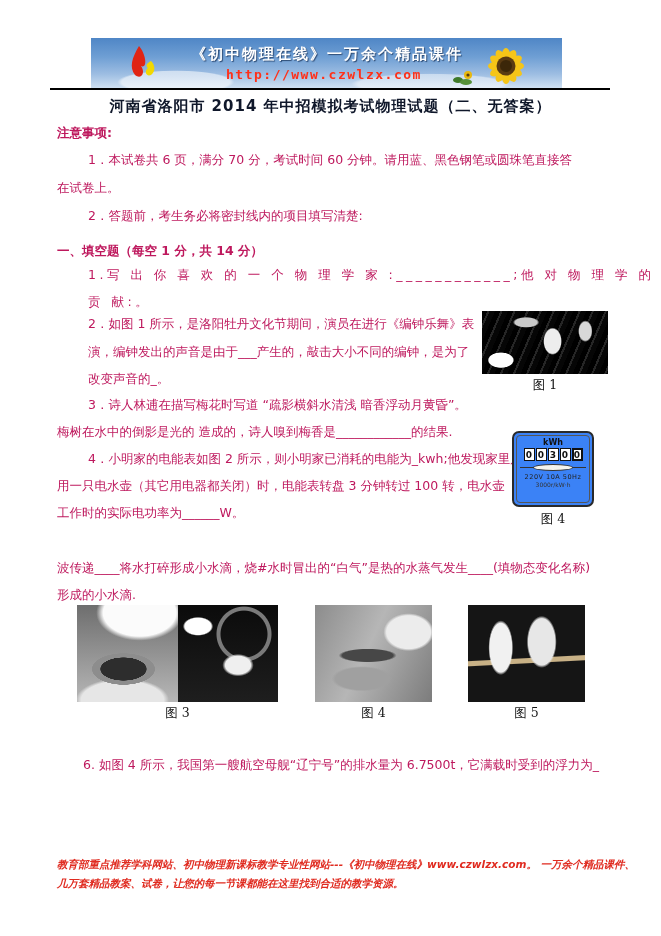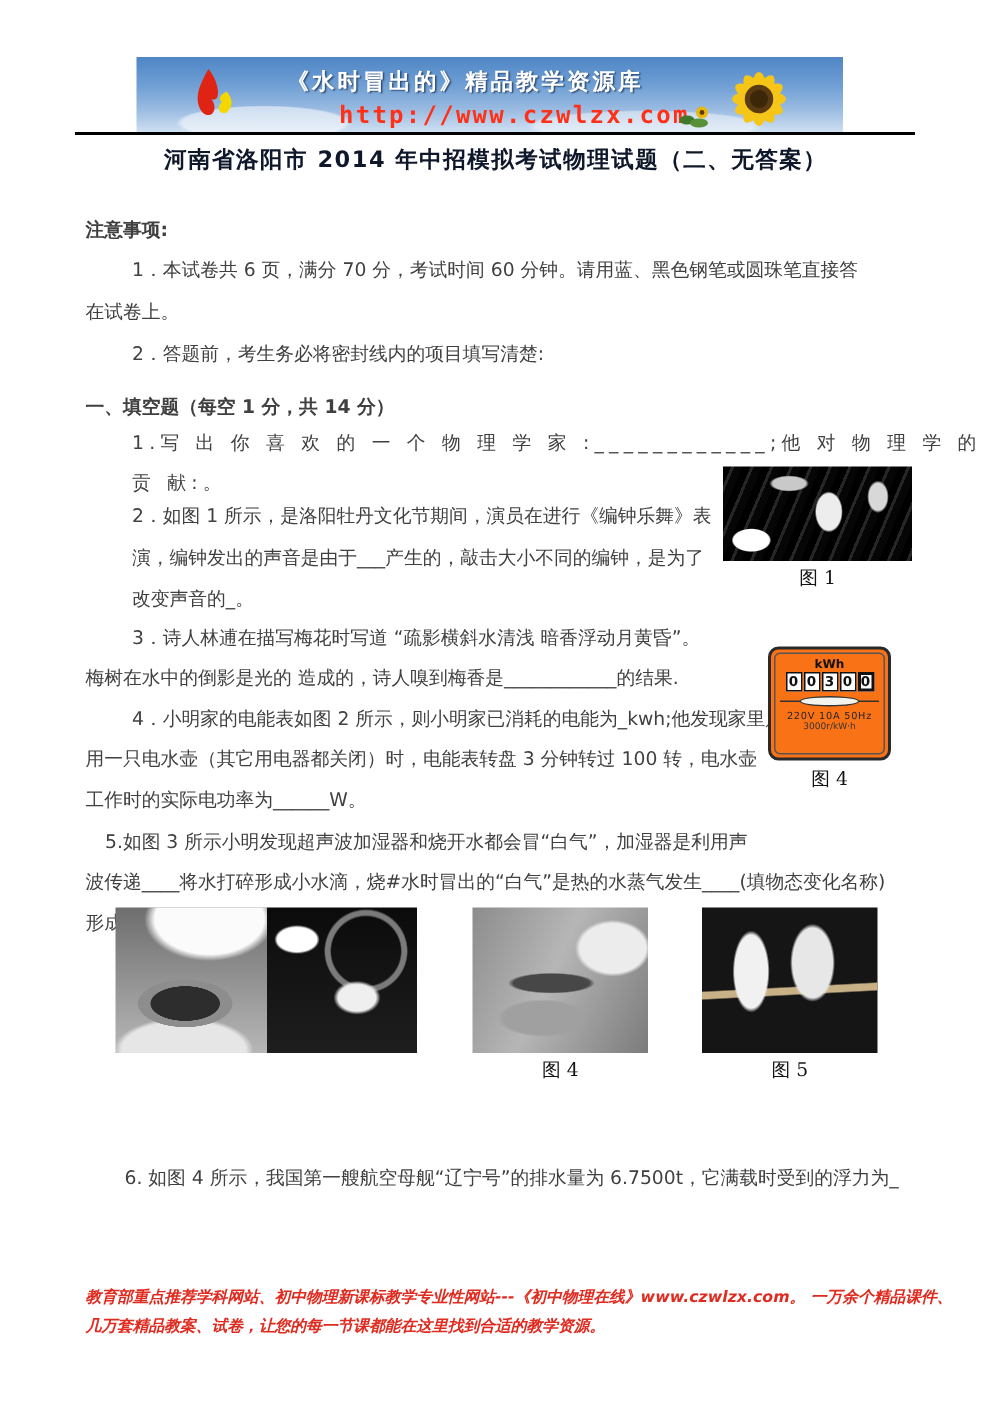--- a/index.html
+++ b/index.html
@@ -21,34 +21,34 @@
     overflow:hidden;
   }
   .banner-logo { position:absolute; left:36px; top:6px; }
   .banner-title {
     position:absolute; left:100px; top:7px; width:330px;
     color:#ffffff; font-weight:bold; font-size:15px; letter-spacing:2px;
     text-shadow:1px 1px 1px #2c4a73; white-space:nowrap;
   }
   .banner-url {
     position:absolute; left:135px; top:29px;
-    color:#ff3018; font-weight:bold; font-size:16px; letter-spacing:1.5px;
+    color:#ff3018; font-weight:bold; font-size:13px; letter-spacing:1.5px;
     font-family:"DejaVu Sans Mono","Liberation Mono",monospace; white-space:nowrap;
   }
   .sunflower { position:absolute; right:30px; bottom:-6px; }
   .sprout { position:absolute; right:88px; bottom:-2px; }
 
   .top-rule { position:absolute; left:50px; top:88px; width:560px; height:2px; background:#000; }
 
   
   .doc-title {
     position:absolute; left:0; top:97px; width:100%; text-align:center;
     color:#0f172a; font-weight:bold; font-size:15px; letter-spacing:1px; white-space:nowrap;
   }
-  .ln { position:absolute; font-size:12.5px; white-space:nowrap; color:#404040;margin-top:20px; }
+  .ln { position:absolute; font-size:12.5px; white-space:nowrap; color:#be185d; }
   .bold { font-weight:bold; }
   .wide { letter-spacing:3.5px; }
   .sup  { vertical-align:super; font-size:9px; font-weight:bold; }
 
   
   .figlabel { position:absolute; text-align:center; font-size:12.5px; color:#141414;
               font-family:"DejaVu Serif","Liberation Serif",serif; }
 
   .fig1 {
     position:absolute; left:482px; top:311px; width:126px; height:63px;
@@ -56,21 +56,21 @@
       radial-gradient(ellipse 20px 12px at 15% 78%, #ffffff 0 60%, transparent 66%),
       radial-gradient(ellipse 15px 22px at 56% 48%, #ededed 0 55%, transparent 62%),
       radial-gradient(ellipse 12px 18px at 82% 32%, #d8d8d8 0 50%, transparent 60%),
       radial-gradient(ellipse 22px 9px at 35% 18%, #c9c9c9 0 50%, transparent 60%),
       repeating-linear-gradient(113deg,#000 0 5px,#262626 5px 7px,#060606 7px 12px);
   }
 
   
   .meter {
     position:absolute; left:512px; top:431px; width:82px; height:76px;
-    border:2px solid #2a2a2a; border-radius:7px; background:#f97316; padding:2px;
+    border:2px solid #2a2a2a; border-radius:7px; background:#3b82f6; padding:2px;
   }
   .meter-inner { width:100%; height:100%; border:1px solid #555; border-radius:4px; padding:2px 3px; }
   .meter-unit { text-align:center; font-size:8px; font-weight:bold; color:#111; }
   .meter-digits { display:flex; justify-content:center; gap:1px; margin-top:1px; }
   .digit {
     width:11px; height:13px; border:1px solid #111; font-size:9px; font-weight:bold;
     display:flex; align-items:center; justify-content:center; background:#fff; color:#111;
   }
   .digit:last-child { border:2px solid #111; }
   .meter-disc { position:relative; height:9px; margin-top:2px; }
@@ -129,21 +129,21 @@
 
 <div id="page">
 
   <div class="banner">
     <span class="banner-logo">
       <svg width="34" height="38" viewBox="0 0 34 38">
         <path d="M12 2 C5 14 2 23 8 31 C14 36 19 29 14 22 C21 25 19 10 12 2 Z" fill="#e02414"></path>
         <path d="M24 17 C28 21 29 27 24 31 C19 33 17 27 21 24 C18 22 20 19 24 17 Z" fill="#f2d800"></path>
       </svg>
     </span>
-    <div class="banner-title">《水时冒出的》精品教学资源库</div>
+    <div class="banner-title">《初中物理在线》一万余个精品课件</div>
     <div class="banner-url">http://www.czwlzx.com</div>
     <span class="sprout">
       <svg width="22" height="18" viewBox="0 0 22 18">
         <ellipse cx="6" cy="12" rx="5" ry="3" fill="#3f7a2a"></ellipse>
         <ellipse cx="14" cy="14" rx="6" ry="3" fill="#56913a"></ellipse>
         <circle cx="16" cy="7" r="4" fill="#e8b80e"></circle>
         <circle cx="16" cy="7" r="1.6" fill="#5a3b12"></circle>
       </svg>
     </span>
     <span class="sunflower">
@@ -204,30 +204,30 @@
       <div class="meter-disc">
         <div class="axis"></div>
           <div class="disc"></div>
       </div>
       <div class="meter-specs">220V  10A  50Hz</div>
       <div class="meter-rev">3000r/kW·h</div>
     </div>
   </div>
   <div class="figlabel" style="left:512px; top:511px; width:82px;">图 4</div>
 
-  <div class="ln" style="left:70px; top:533px;">5.如图 3 所示小明发现超声波加湿器和烧开水都会冒“白气”，加湿器是利用声</div>
   <div class="ln" style="left:57px; top:560px;">波传递____将水打碎形成小水滴，烧#水时冒出的“白气”是热的水蒸气发生____(填物态变化名称)</div>
   <div class="ln" style="left:57px; top:587px;">形成的小水滴.</div>
 
   <div class="photo fig3">
     <div class="fig3-left"></div>
     <div class="fig3-right"></div>
   </div>
   <div class="photo fig4"></div>
   <div class="photo fig5"></div>
+  <div class="figlabel" style="left:77px;  top:705px; width:201px;">图 3</div>
   <div class="figlabel" style="left:315px; top:705px; width:117px;">图 4</div>
   <div class="figlabel" style="left:468px; top:705px; width:117px;">图 5</div>
 
   <div class="ln" style="left:83px; top:757px;">6.  如图 4 所示，我国第一艘航空母舰“辽宁号”的排水量为 6.7500t，它满载时受到的浮力为_</div>
 
   <div class="footer-line" style="top:877px;">几万套精品教案、试卷，让您的每一节课都能在这里找到合适的教学资源。</div>
   <div class="footer-line" style="top:858px;">教育部重点推荐学科网站、初中物理新课标教学专业性网站---《初中物理在线》www.czwlzx.com。 一万余个精品课件、</div>
 
 </div>
 

